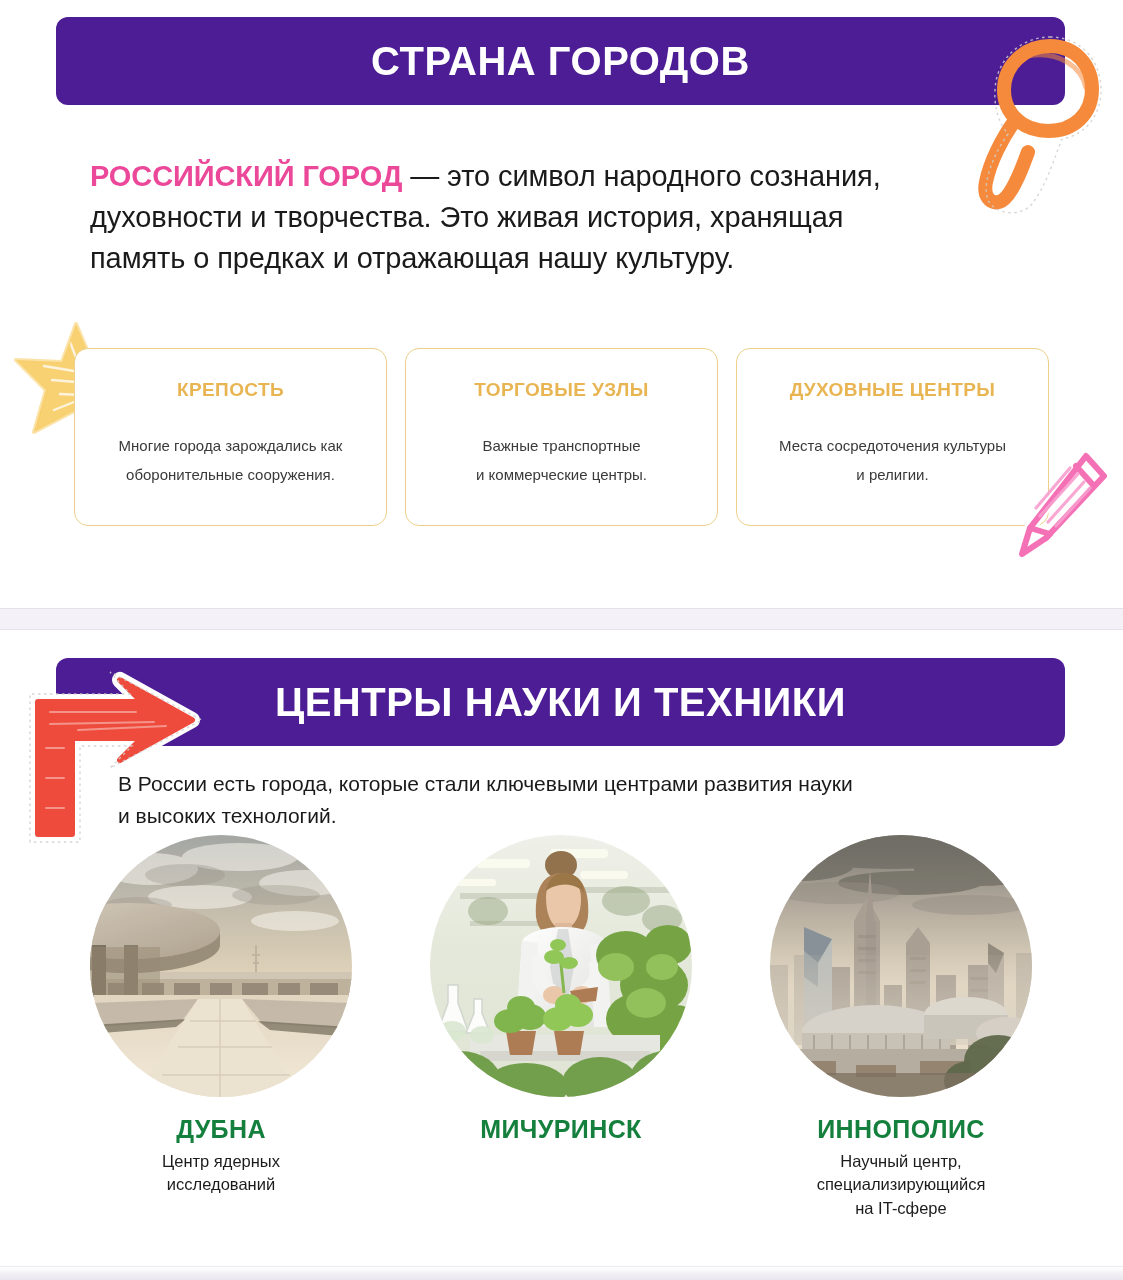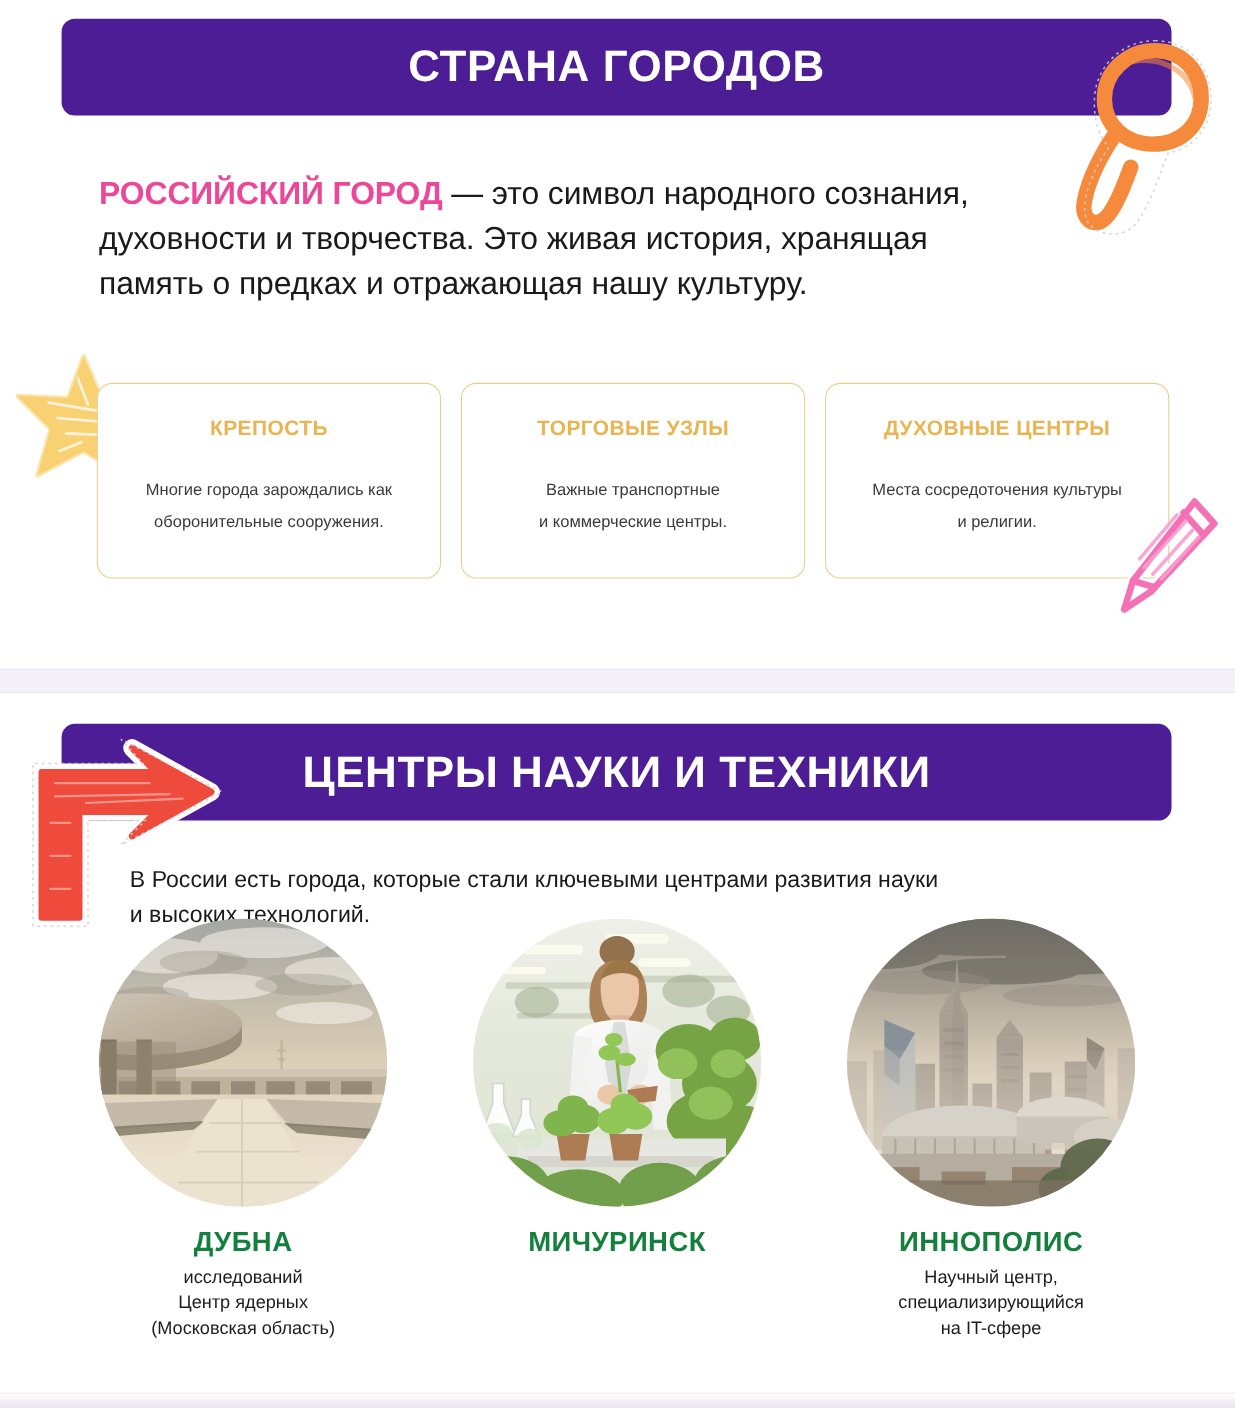--- a/index.html
+++ b/index.html
@@ -59,21 +59,21 @@
     color: #1a1a1a;
     letter-spacing: -0.1px;
   }
   .intro .hl {
     color: #ec4899;
     font-weight: 700;
   }
 
   .cards {
     position: absolute;
-    left: 88px; top: 348px;
+    left: 74px; top: 348px;
     width: 975px;
     display: flex;
     gap: 18px;
   }
   .card {
     width: 316px;
     height: 178px;
     background: #ffffff;
     border: 1.5px solid #ecd08a;
     border-radius: 14px;
@@ -115,21 +115,21 @@
   }
 
   #banner2 {
     left: 56px; top: 28px;
     width: 1009px; height: 88px;
   }
   #banner2 .banner-title { font-size: 40px; }
 
   .intro2 {
     position: absolute;
-    left: 118px; top: 154px;
+    left: 118px; top: 138px;
     width: 860px;
     font-size: 21px;
     line-height: 1.5;
     color: #1a1a1a;
   }
 
   .cities {
     position: absolute;
     left: 56px; top: 205px;
     width: 1010px;
@@ -354,23 +354,22 @@
               <path d="M100 186 L166 186"></path>
                 <path d="M88 212 L182 212"></path>
                 <path d="M72 240 L200 240"></path>
               <path d="M130 164 L130 262"></path>
             </g>
             <rect width="262" height="262" fill="#f0d9a8" opacity="0.12"></rect>
           </svg>
         </div>
         <div class="city-name">ДУБНА</div>
         <div class="city-desc">
+          <div>Центр ядерных</div>
           <div>исследований</div>
-          <div>Центр ядерных</div>
-          <div>(Московская область)</div>
         </div>
       </div>
 
       <div class="city">
         <div class="photo">
           <svg viewBox="0 0 262 262" preserveAspectRatio="xMidYMid slice">
             <defs>
               <linearGradient id="mcBg" x1="0" y1="0" x2="0" y2="1">
                 <stop offset="0%" stop-color="#eef0e8"></stop>
                 <stop offset="45%" stop-color="#e3e7d8"></stop>

